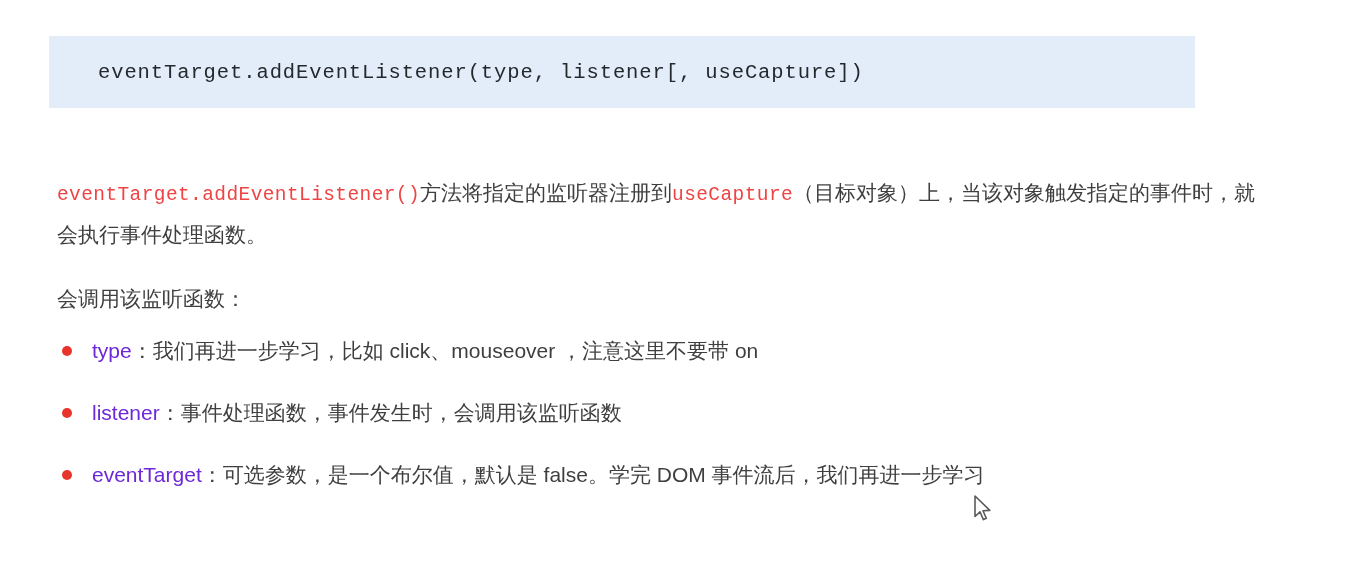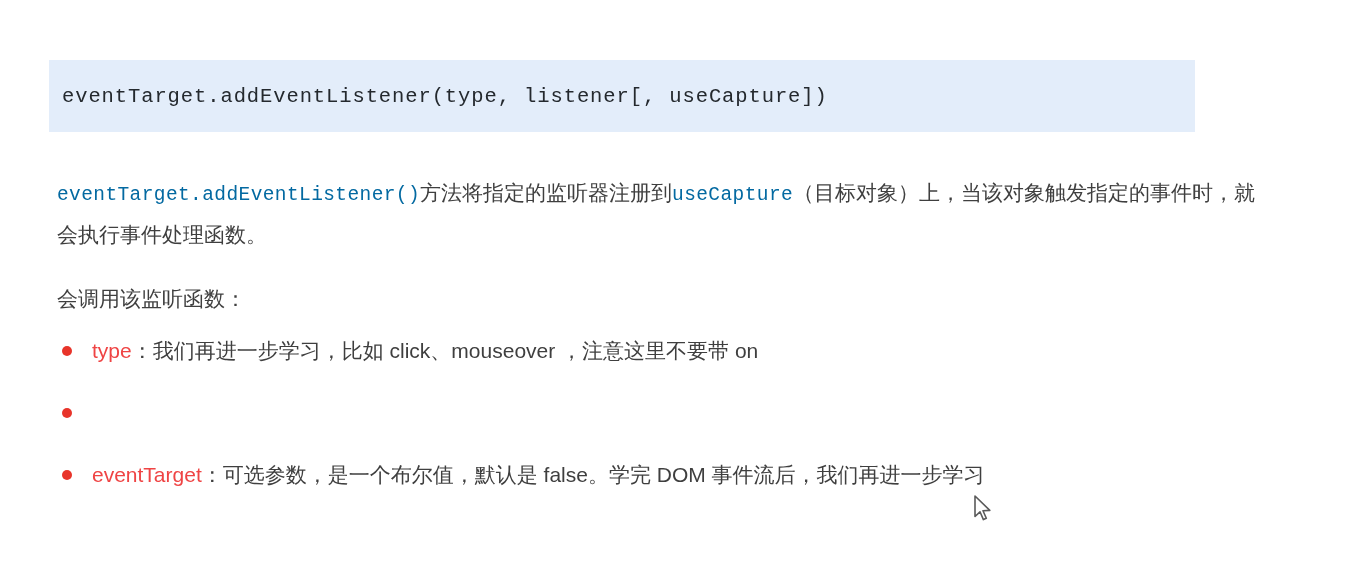--- a/index.html
+++ b/index.html
@@ -26,22 +26,21 @@
   .code-block {
     position: absolute;
     left: 49px;
     top: 36px;
     width: 1146px;
     height: 72px;
     background: #e3edfa;
     box-sizing: border-box;
     display: flex;
     align-items: center;
-    padding-left: 13px;
-    margin-top: 24px;
+    padding-left: 49px;
   }
   .code-block .code-text {
     font-family: "Liberation Mono", "DejaVu Sans Mono", monospace;
     font-size: 20.5px;
     letter-spacing: 0.9px;
     color: #24292e;
     white-space: pre;
   }
 
   
@@ -53,21 +52,21 @@
     font-size: 21px;
     line-height: 40px;
   }
   .p-intro { top: 152px; }
   .p-params { top: 258px; }
 
   .prose .mono {
     font-family: "Liberation Mono", "DejaVu Sans Mono", monospace;
     font-size: 19.5px;
     letter-spacing: 0.4px;
-    color: #0369a1;
+    color: #ef4444;
   }
 
   
   .bullets {
     position: absolute;
     left: 57px;
     top: 320px;
     width: 1240px;
   }
   .bullet-row {
@@ -88,21 +87,21 @@
     border-radius: 50%;
     background: #e8342a;
   }
   .bullet-text {
     font-size: 21px;
     color: #3f3f3f;
     line-height: 30px;
     white-space: nowrap;
   }
   .bullet-text .kw {
-    color: #ef4444;
+    color: #6d28d9;
     text-align: right;
   }
 
   
   .cursor {
     position: absolute;
     left: 973px;
     top: 495px;
     width: 22px;
     height: 30px;
@@ -126,20 +125,21 @@
 
   <div class="bullets">
 
     <div class="bullet-row">
       <span class="bullet-dot"></span>
       <span class="bullet-text"><span class="kw">type</span><span>：</span><span>我们再进一步学习，比如 click、mouseover ，注意这里不要带 on</span></span>
     </div>
 
     <div class="bullet-row">
       <span class="bullet-dot"></span>
+      <span class="bullet-text"><span class="kw">listener</span><span>：</span><span>事件处理函数，事件发生时，会调用该监听函数</span></span>
     </div>
 
     <div class="bullet-row">
       <span class="bullet-dot"></span>
       <span class="bullet-text"><span class="kw">eventTarget</span><span>：</span><span>可选参数，是一个布尔值，默认是 false。学完 DOM 事件流后，我们再进一步学习</span></span>
     </div>
 
   </div>
 
   <div class="cursor">

